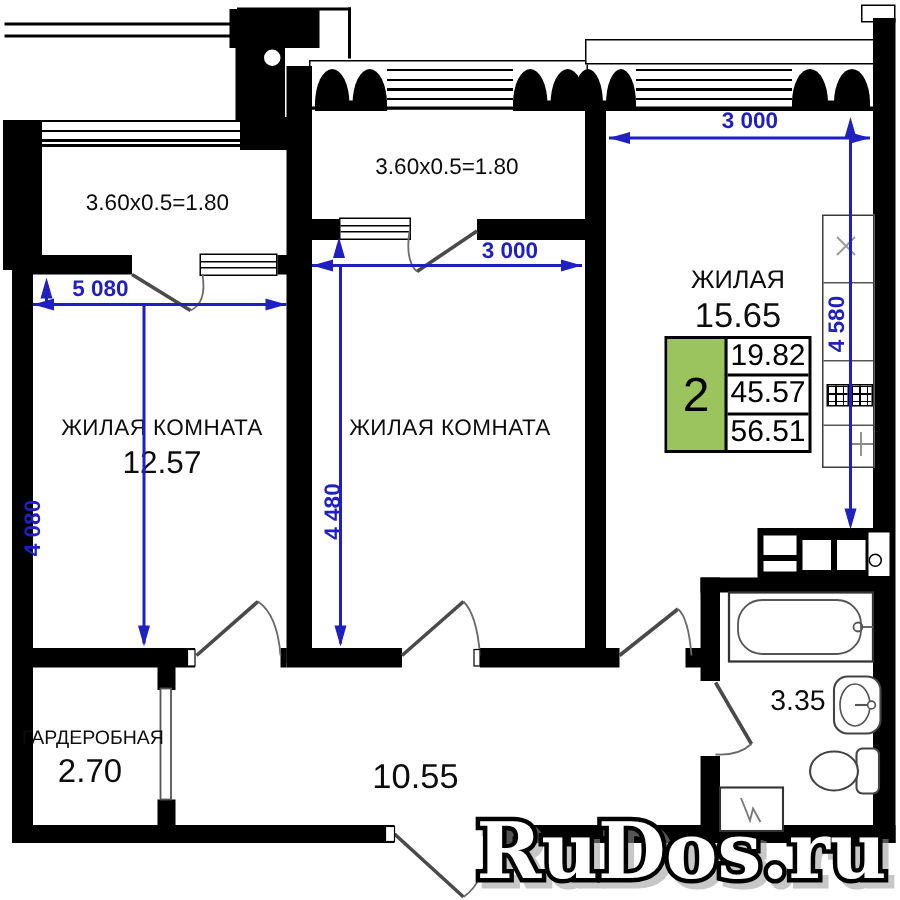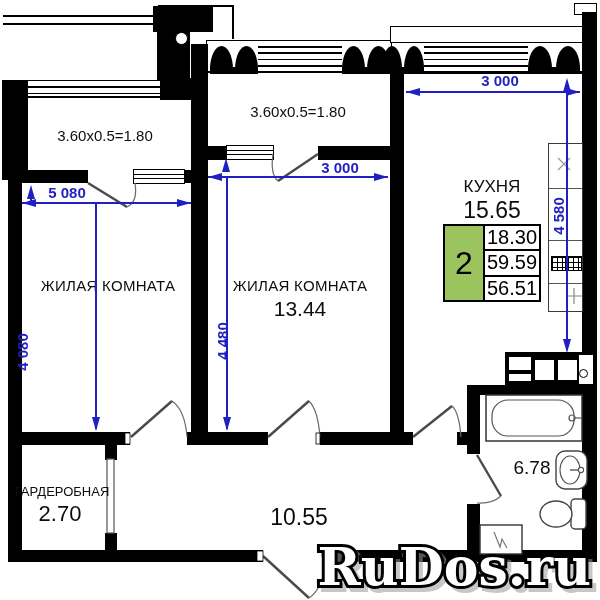--- a/index.html
+++ b/index.html
@@ -183,34 +183,34 @@
     </g>
 
     <path d="M558 158 l12 12 M570 158 l-12 12" stroke="#999" stroke-width="1.2"></path>
     <path d="M566 296 h16 M574 288 v16" stroke="#888" stroke-width="1.2"></path>
   </svg>
 
   <div class="lbl" style="left:35px;top:128px;width:140px;font-size:15px;">3.60x0.5=1.80</div>
   <div class="lbl" style="left:228px;top:104px;width:140px;font-size:15px;">3.60x0.5=1.80</div>
 
   <div class="lbl name" style="left:18px;top:278px;width:180px;">ЖИЛАЯ КОМНАТА</div>
+  <div class="lbl area" style="left:18px;top:298px;width:180px;">12.57</div>
   <div class="lbl name" style="left:212px;top:278px;width:176px;">ЖИЛАЯ КОМНАТА</div>
-  <div class="lbl area" style="left:212px;top:298px;width:176px;">13.44</div>
-  <div class="lbl" style="left:432px;top:178px;width:120px;font-size:17px;">КУХНЯ</div>
+  <div class="lbl" style="left:432px;top:178px;width:120px;font-size:17px;">ЖИЛАЯ</div>
   <div class="lbl" style="left:432px;top:199px;width:120px;font-size:23px;">15.65</div>
-  <div class="lbl" style="left:219px;top:506px;width:160px;font-size:23px;">10.55</div>
+  <div class="lbl" style="left:197px;top:506px;width:160px;font-size:23px;">10.55</div>
   <div class="lbl" style="left:14px;top:485px;width:96px;font-size:13px;">ГАРДЕРОБНАЯ</div>
   <div class="lbl" style="left:14px;top:503px;width:92px;font-size:22px;">2.70</div>
-  <div class="lbl" style="left:492px;top:458px;width:80px;font-size:19px;">6.78</div>
+  <div class="lbl" style="left:492px;top:458px;width:80px;font-size:19px;">3.35</div>
 
   <div class="spec">
     <div class="spec-rooms" style="background:#9cc45e;">2</div>
     <div class="spec-vals">
-      <div>18.30</div>
-      <div>59.59</div>
+      <div>19.82</div>
+      <div>45.57</div>
       <div>56.51</div>
     </div>
   </div>
 
   <div class="lbl dim" style="left:32px;top:185px;width:70px;">5 080</div>
   <div class="dline" style="left:22px;top:202px;width:169px;height:2px;"></div>
   <div class="ah ah-l" style="left:22px;top:199px;"></div>
   <div class="ah ah-r" style="left:177px;top:199px;"></div>
   <div class="ah ah-u" style="left:27px;top:185px;"></div>
   <div class="dline" style="left:30px;top:197px;width:2px;height:6px;"></div>

